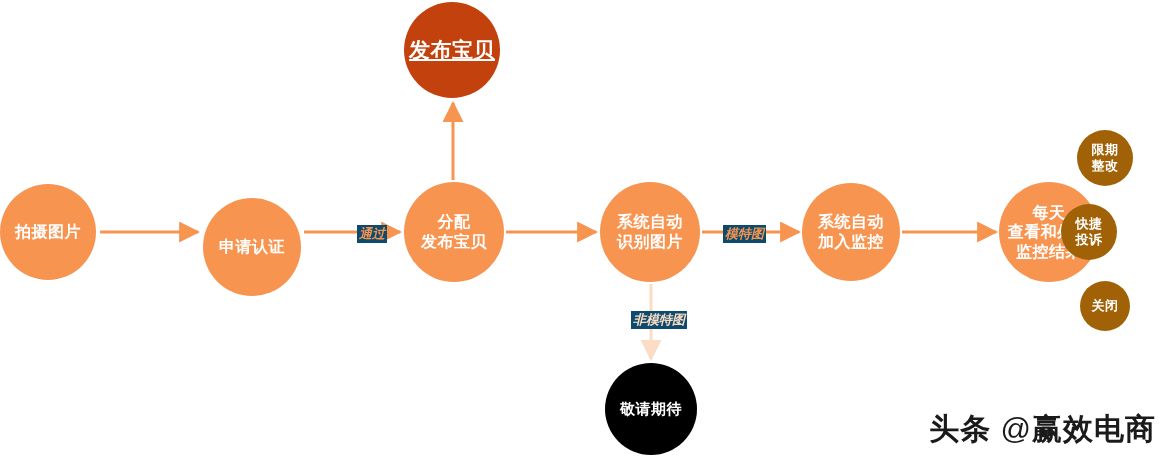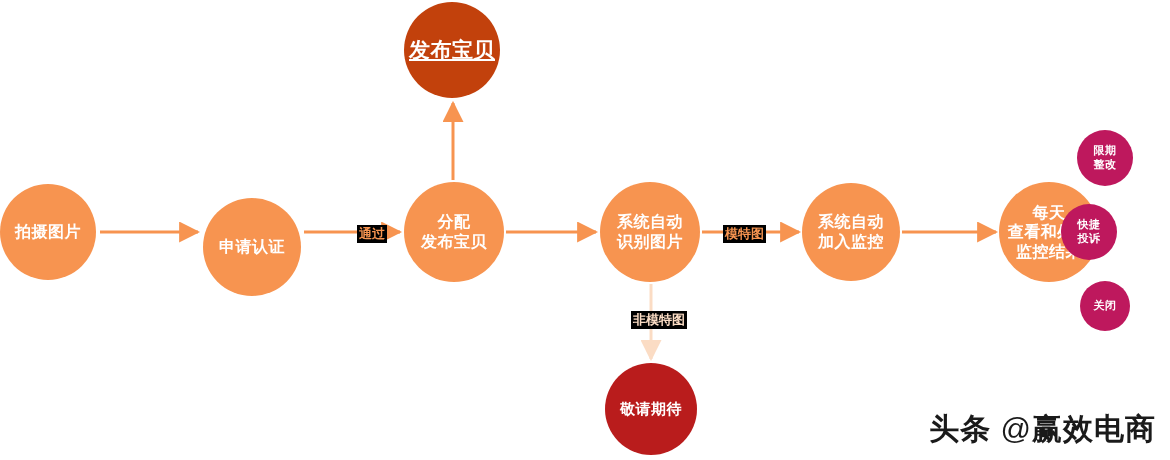--- a/index.html
+++ b/index.html
@@ -44,40 +44,41 @@
     font-size: 16px;
   }
 
   .node-highlight {
     background: #c2410c;
     font-size: 21px;
     text-decoration: underline;
   }
 
   .node-small {
-    background: #be185d;
-    font-size: 11px;
+    background: #a16207;
+    font-size: 13px;
     line-height: 1.25;
   }
 
   .node-muted {
-    background: #b91c1c;
+    background: #000000;
     color: #ffffff;
     font-size: 15px;
   }
 
   .edge-label {
     position: absolute;
     color: #F79450;
     font-size: 13px;
     font-weight: bold;
-    background: #000000;
+    background: #0c4a6e;
     padding: 0 2px;
     white-space: nowrap;
     z-index: 4;
+    font-style: italic;
   }
 
   .edge-label-muted {
     color: #FBDCC4;
     margin-left: 14px;
   }
 
   .watermark {
     position: absolute;
     right: 14px;

